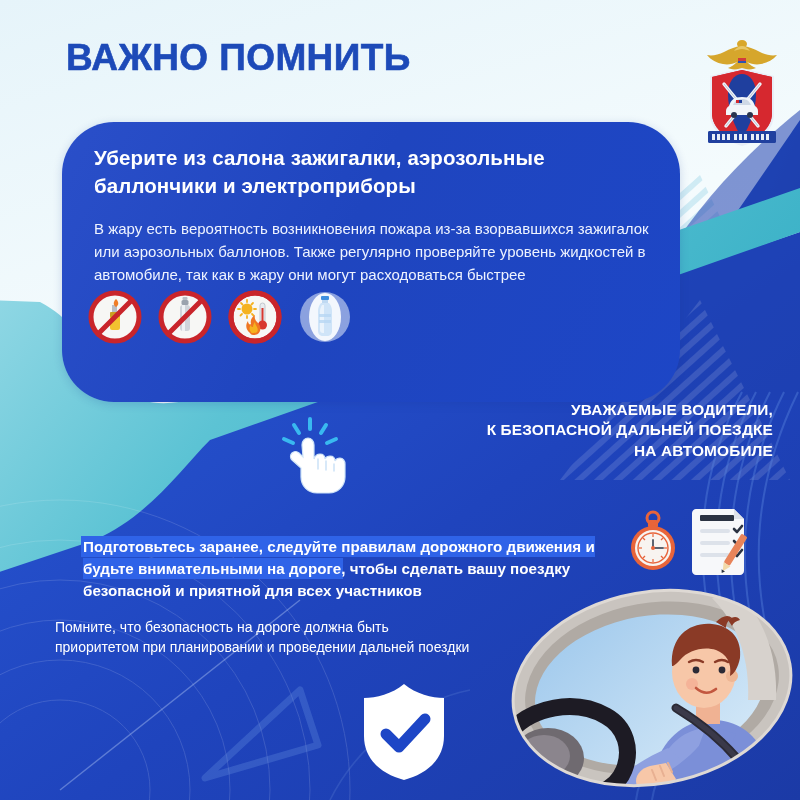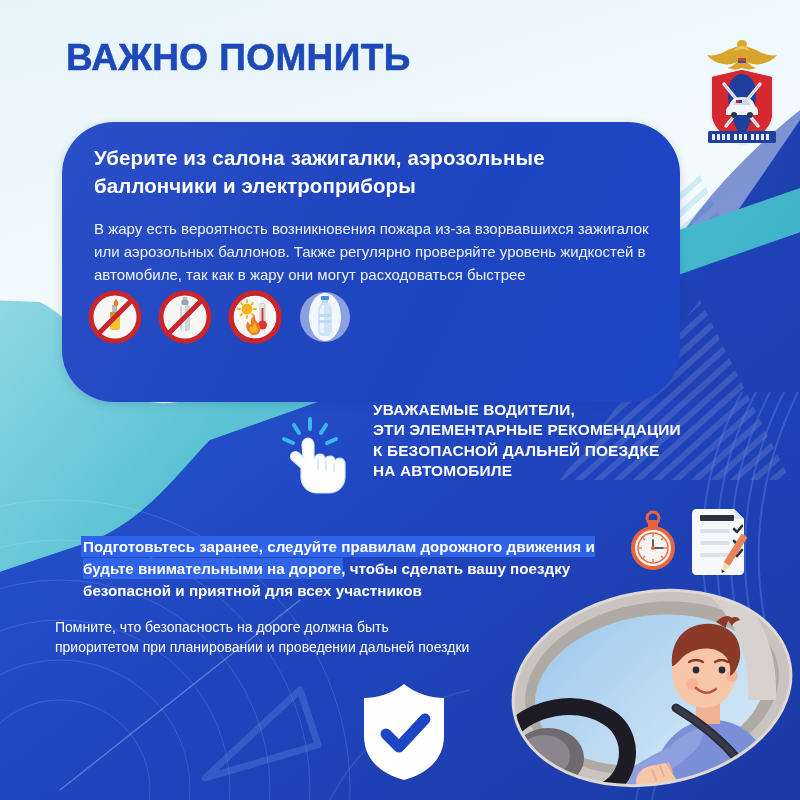--- a/index.html
+++ b/index.html
@@ -43,21 +43,21 @@
     color:#eef3ff;font-size:15px;font-weight:normal;line-height:1.52;
   }
   .icon-row{position:absolute;left:26px;top:168px;display:flex;gap:16px;}
   .icon-badge{width:54px;height:54px;display:block;}
 
   
   .cursor-icon{position:absolute;left:272px;top:415px;width:76px;height:84px;}
   .callout{
     position:absolute;left:373px;top:400px;width:400px;
     color:#ffffff;font-size:15.4px;font-weight:bold;line-height:1.33;
-    letter-spacing:.15px;text-transform:uppercase;
+    letter-spacing:.15px;text-transform:uppercase;text-align:right;
   }
 
   
   .para1{
     position:absolute;left:55px;top:536px;width:540px;
     color:#ffffff;font-size:15.2px;font-weight:bold;line-height:1.45;margin-left:28px;
   }
   .para1 .hl{background:#2f63e8;box-shadow:0 0 0 2px #2f63e8;}
   .para2{
     position:absolute;left:55px;top:617px;width:420px;
@@ -322,21 +322,20 @@
       <line x1="54" y1="10" x2="49" y2="18"></line>
       <line x1="12" y1="24" x2="21" y2="28"></line>
       <line x1="64" y1="24" x2="55" y2="28"></line>
     </g>
     <path d="M30 30 c0-4 3-7 6-7 s6 3 6 7 v14 c1-3 3-5 6-5 3 0 5 2 5 5 1-2 3-3 5-3 3 0 5 2 5 5 1-2 3-3 5-3 3 0 5 3 5 6 v13 c0 9-7 16-16 16 h-12 c-9 0-16-7-16-16 v-9 l-9-8 c-2-2-2-5 0-7 2-2 5-2 7 0 l4 4z" fill="#ffffff" stroke="#cfe4f8" stroke-width="1.2"></path>
     <path d="M46 44 v10 M54 46 v9 M62 49 v7" stroke="#cfe4f8" stroke-width="1.6" fill="none" stroke-linecap="round"></path>
   </svg>
 
   <div class="callout">
     <div>УВАЖАЕМЫЕ ВОДИТЕЛИ,</div>
-    <div>ЭТИ ЭЛЕМЕНТАРНЫЕ РЕКОМЕНДАЦИИ</div>
     <div>К БЕЗОПАСНОЙ ДАЛЬНЕЙ ПОЕЗДКЕ</div>
     <div>НА АВТОМОБИЛЕ</div>
   </div>
 
   <div class="para1">
     <span class="hl">Подготовьтесь заранее, следуйте правилам дорожного движения и будьте внимательными на дороге</span><span>, чтобы сделать вашу поездку безопасной и приятной для всех участников</span>
   </div>
 
   <div class="para2">Помните, что безопасность на дороге должна быть приоритетом при планировании и проведении дальней поездки</div>
 

